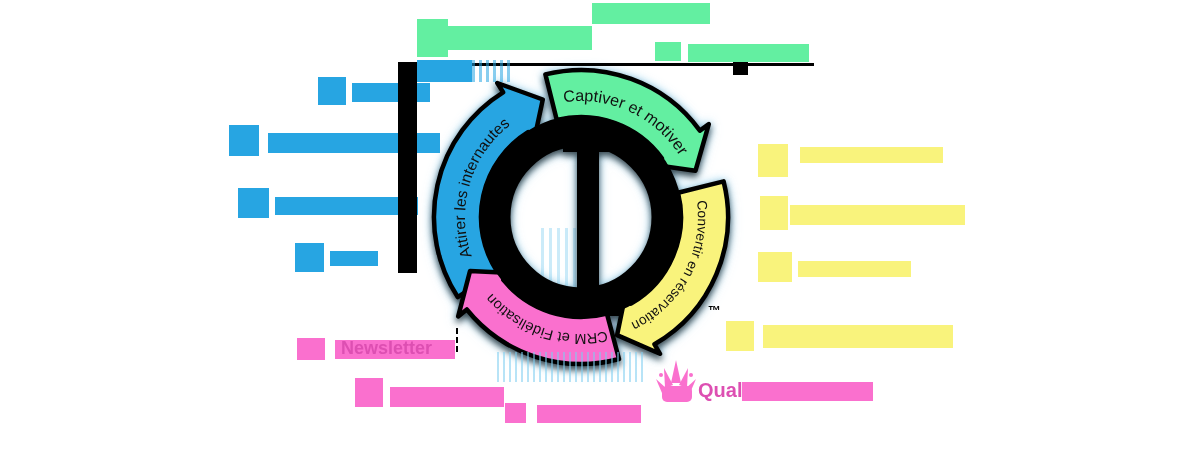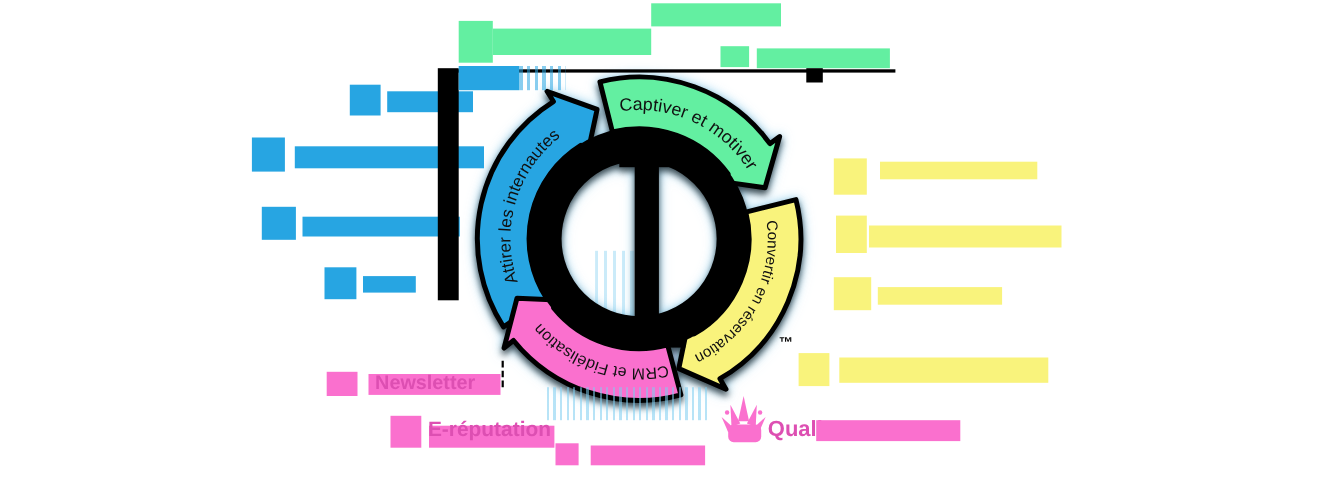--- a/index.html
+++ b/index.html
@@ -84,21 +84,20 @@
       <div class="bar" style="left: 790px; top: 205px; width: 175px; height: 20px; background: rgb(249, 243, 124);"></div>
       <div class="bullet" style="left: 758px; top: 252px; width: 34px; height: 30px; background: rgb(249, 243, 124);"></div>
       <div class="bar" style="left: 798px; top: 261px; width: 113px; height: 16px; background: rgb(249, 243, 124);"></div>
       <div class="bullet" style="left: 726px; top: 321px; width: 28px; height: 30px; background: rgb(249, 243, 124);"></div>
       <div class="bar" style="left: 763px; top: 325px; width: 190px; height: 23px; background: rgb(249, 243, 124);"></div>
       <div class="bullet" style="left: 297px; top: 338px; width: 28px; height: 22px; background: rgb(250, 112, 206);"></div>
       <div class="bar" style="left: 335px; top: 340px; width: 120px; height: 19px; background: rgb(250, 112, 206);"></div>
       <span class="callout-text" style="left: 341px; top: 339px; font-size: 18px; color: rgb(221, 79, 178);">Newsletter</span>
       <div class="bullet" style="left: 355px; top: 378px; width: 28px; height: 29px; background: rgb(250, 112, 206);"></div>
       <div class="bar" style="left: 390px; top: 387px; width: 114px; height: 20px; background: rgb(250, 112, 206);"></div>
-      <span class="callout-text" style="left: 389px; top: 381px; font-size: 19px; color: rgb(221, 79, 178);">E-réputation</span>
       <div class="bullet" style="left: 505px; top: 403px; width: 21px; height: 20px; background: rgb(250, 112, 206);"></div>
       <div class="bar" style="left: 537px; top: 405px; width: 104px; height: 18px; background: rgb(250, 112, 206);"></div>
       <div class="abs" style="left: 653px; top: 359px;"><svg width="46" height="44" viewBox="0 0 46 44">
       <g fill="#FA70CE">
         <polygon points="23,1 28,24 18,24"></polygon>
         <polygon points="11,9 20,26 12,29"></polygon>
         <polygon points="35,9 34,29 26,26"></polygon>
         <polygon points="3,20 14,30 9,34"></polygon>
         <polygon points="43,20 37,34 32,30"></polygon>
         <circle cx="8" cy="16" r="2"></circle>

